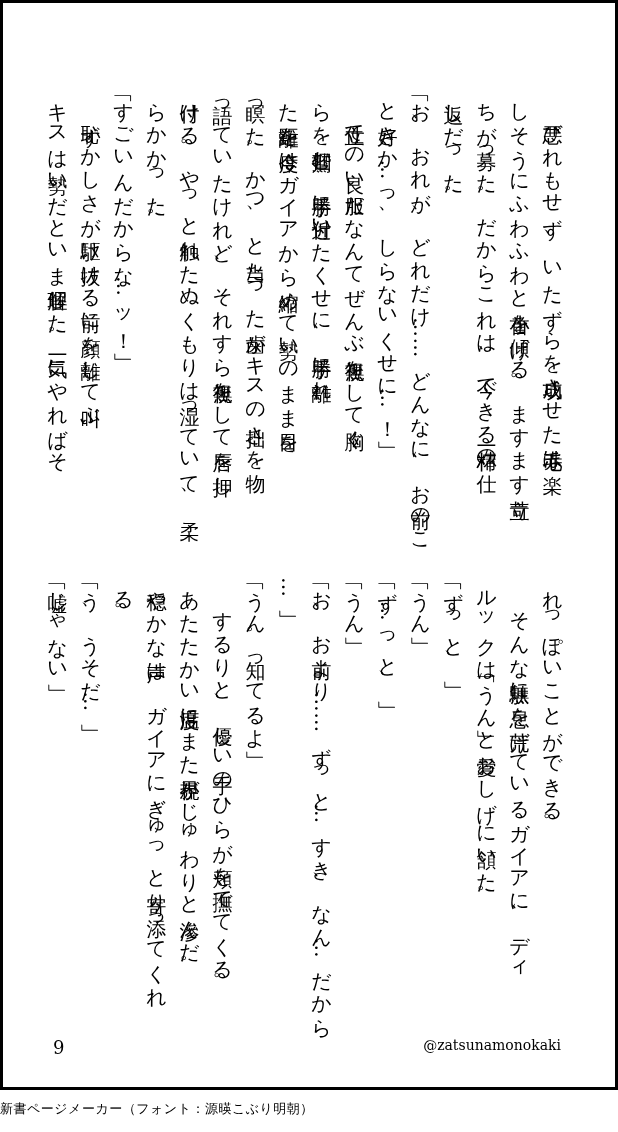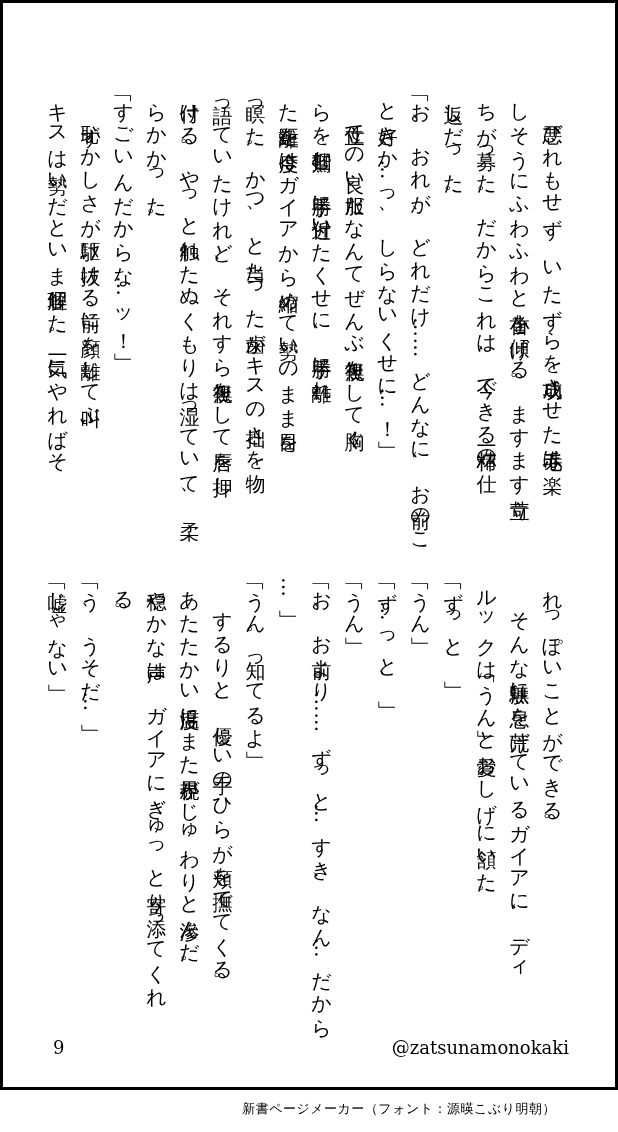--- a/index.html
+++ b/index.html
@@ -55,30 +55,30 @@
     height: 26px;
   }
   .page-number {
     position: absolute;
     left: 50px;
     top: 0;
     font-size: 18px;
   }
   .handle {
     position: absolute;
-    right: 52px;
+    right: 60px;
     top: 0;
-    font-size: 18px;
+    font-size: 14px;
   }
   .caption {
     position: absolute;
     left: 0;
     top: 1100px;
     width: 556px;
-    text-align: right;
+    text-align: left;
     font-size: 13px;
     letter-spacing: 0.5px;
   }
 </style>
 </head>
 <body>
 
 <div class="stage">
 
   <div class="page-frame">

